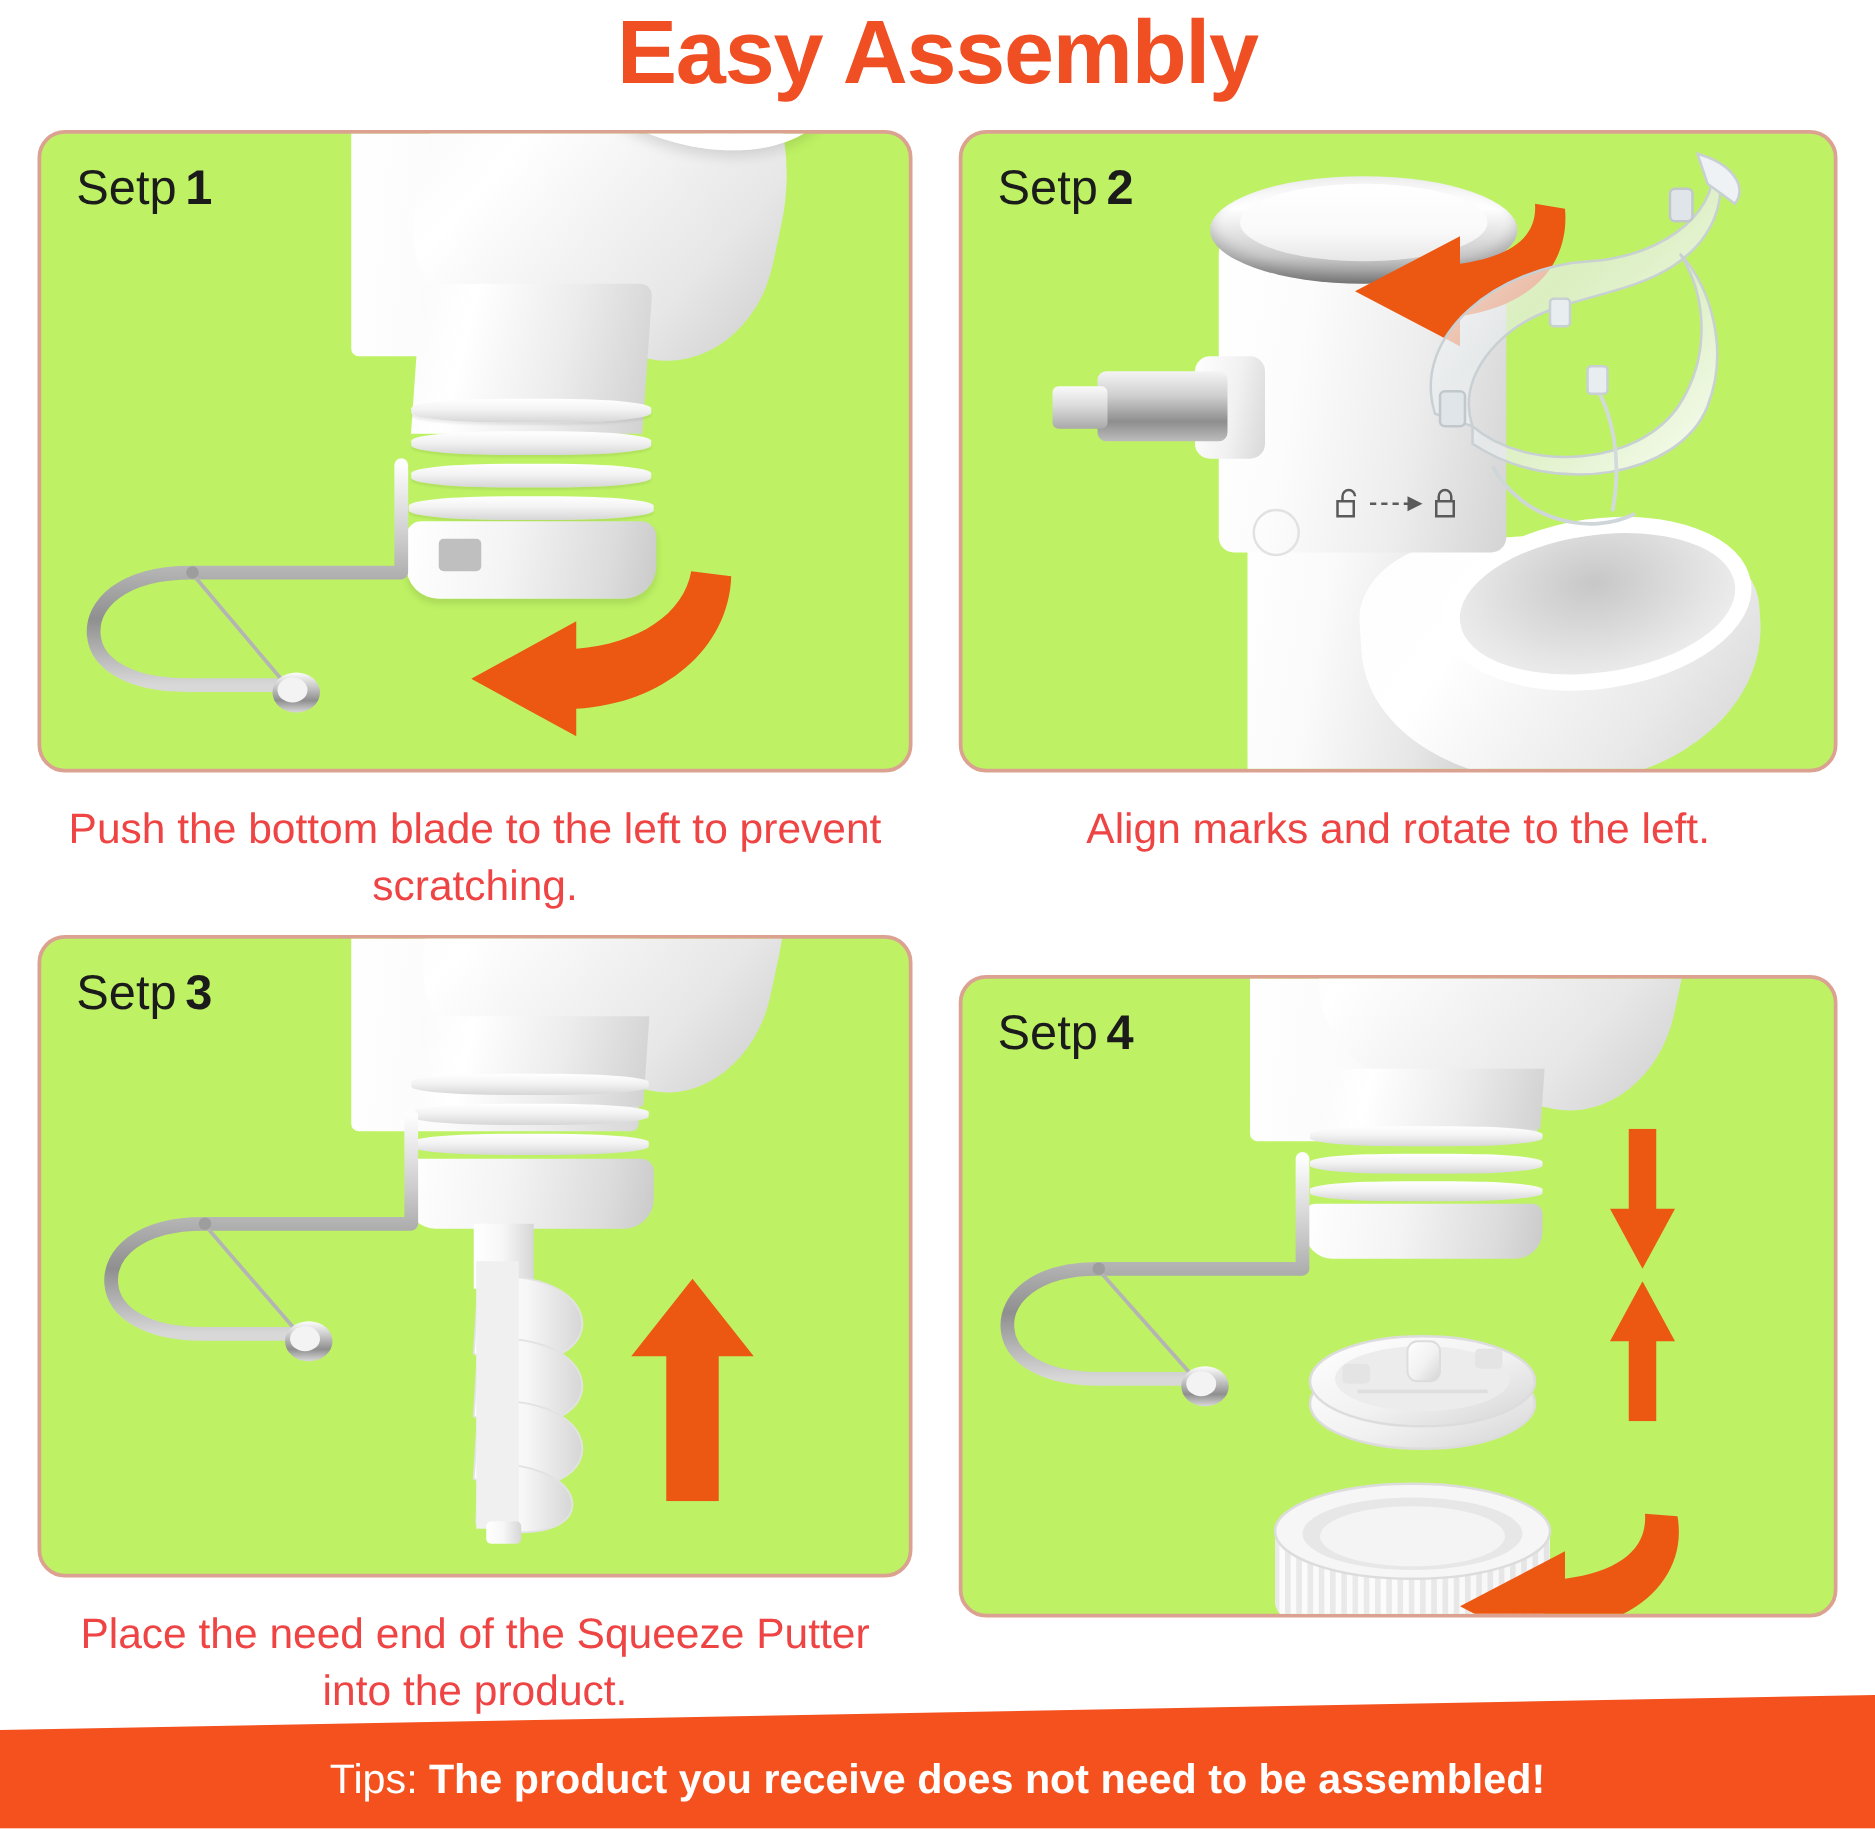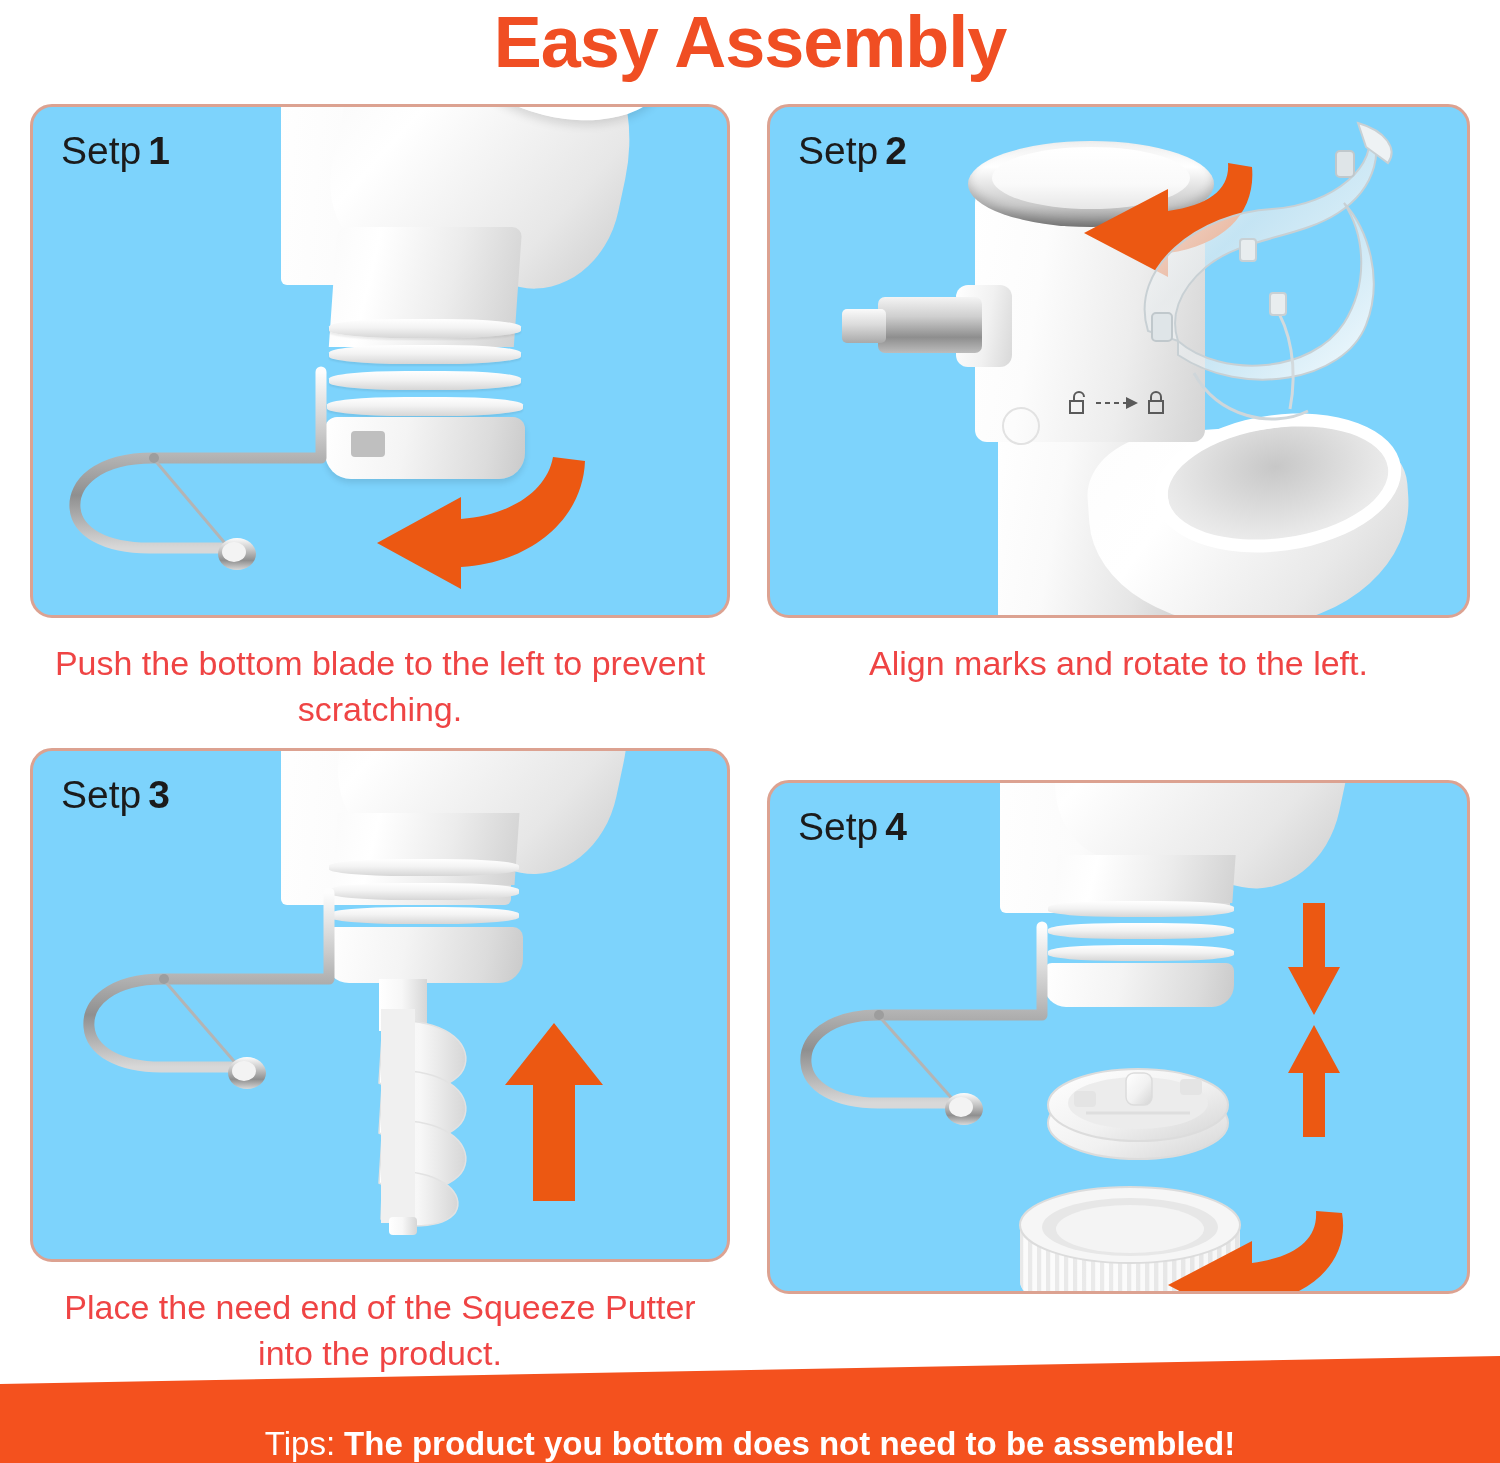--- a/index.html
+++ b/index.html
@@ -29,21 +29,21 @@
   .step-block.s1{left:30px;  top:0px;   width:700px;}
   .step-block.s2{left:767px; top:0px;   width:703px;}
   .step-block.s3{left:30px;  top:644px; width:700px;}
   .step-block.s4{left:767px; top:644px; width:703px;margin-top:32px;}
 
   .card{
     position:relative;
     height:508px;
     border:3px solid #DCA291;
     border-radius:22px;
-    background:#7dd3fc;
+    background:#bef264;
     overflow:hidden;
   }
 
   .step-label{
     position:absolute;left:28px;top:22px;
     font-size:39px;color:#1b1b1b;
     letter-spacing:0px;
     z-index:6;
     white-space:nowrap;
   }
@@ -252,21 +252,21 @@
     position:absolute;left:0;top:1356px;width:1500px;height:107px;
     overflow:hidden;
   }
   .tips-shape{
     position:absolute;left:0;top:0;width:1500px;height:107px;
     background:#F4511E;
     clip-path:polygon(0 28px,1500px 0px,1500px 107px,0 107px);
   }
   .tips-text{
     position:absolute;left:0;top:0;width:1500px;height:107px;
-    display:flex;align-items:flex-end;justify-content:center;
+    display:flex;align-items:center;justify-content:center;
     padding-top:26px;box-sizing:border-box;
     color:#ffffff;font-size:33px;white-space:nowrap;
   }
   .tips-text .lead{font-weight:normal;margin-right:9px;}
   .tips-text .strong{font-weight:bold;}
 </style>
 </head>
 <body>
 
 <div class="page-title">Easy Assembly</div>
@@ -548,15 +548,15 @@
       </div>
     </div>
   </div>
 
 </div>
 
 <div class="tips-banner">
   <div class="tips-shape"></div>
   <div class="tips-text">
     <span class="lead">Tips:</span>
-    <span class="strong">The product you bottom does not need to be assembled!</span>
+    <span class="strong">The product you receive does not need to be assembled!</span>
   </div>
 </div>
 
 </body></html>

